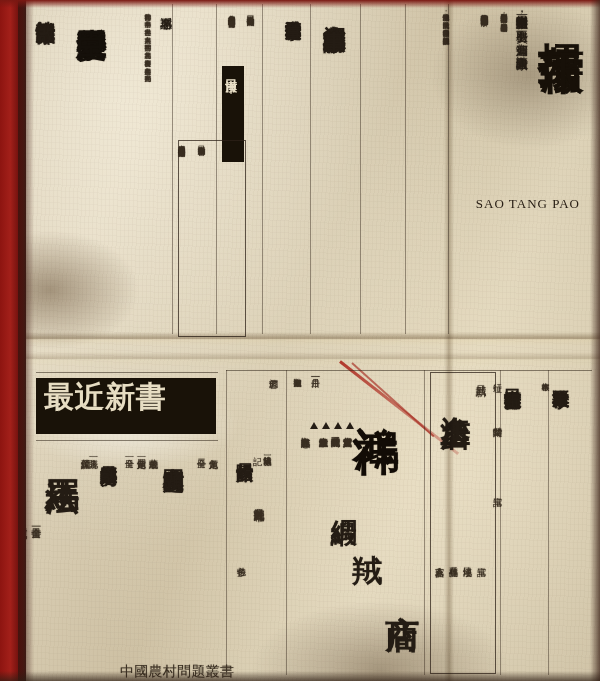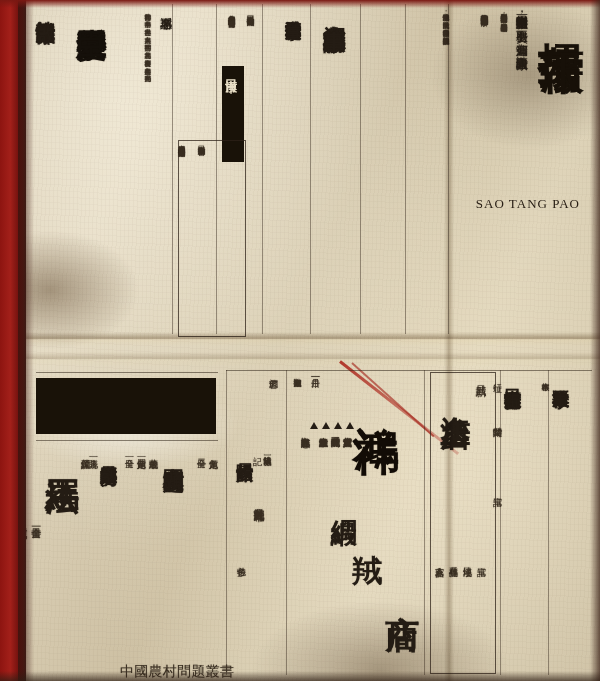--- a/index.html
+++ b/index.html
@@ -196,20 +196,21 @@
   <div class="rule-v" style="left:360px;top:4px;height:330px;"></div>
   <div class="rule-v" style="left:405px;top:4px;height:330px;"></div>
   <div class="rule-v" style="left:448px;top:4px;height:330px;"></div>
 
   <div class="box" style="left:178px;top:140px;width:66px;height:195px;"></div>
 
   <div class="fold" style="top:332px;"></div>
   <div class="fold" style="top:352px;opacity:.55;"></div>
 
   <div class="blackbar" style="left:36px;top:378px;width:180px;height:56px;"></div>
+  <div class="vtext" style="left:44px;top:382px;font-size:30px;color:#e7ddc3;font-weight:bold;writing-mode:horizontal-tb;">最近新書</div>
   <div class="rule-h" style="left:36px;top:372px;width:182px;"></div>
   <div class="rule-h" style="left:36px;top:440px;width:182px;"></div>
 
   <div class="vtext" style="left:44px;top:452px;font-size:34px;font-weight:bold;">羅馬法</div>
   <div class="vtext tiny-col" style="left:30px;top:520px;font-size:10px;">全書一冊</div>
   <div class="vtext tiny-col" style="left:16px;top:520px;font-size:10px;">定價九角</div>
   <div class="vtext tiny-col" style="left:80px;top:452px;font-size:9px;">黃傑編譯</div>
 
   <div class="vtext" style="left:100px;top:452px;font-size:17px;font-weight:bold;">世界與中國之經濟形勢</div>
   <div class="vtext tiny-col" style="left:88px;top:452px;font-size:9px;">張一凡著</div>

